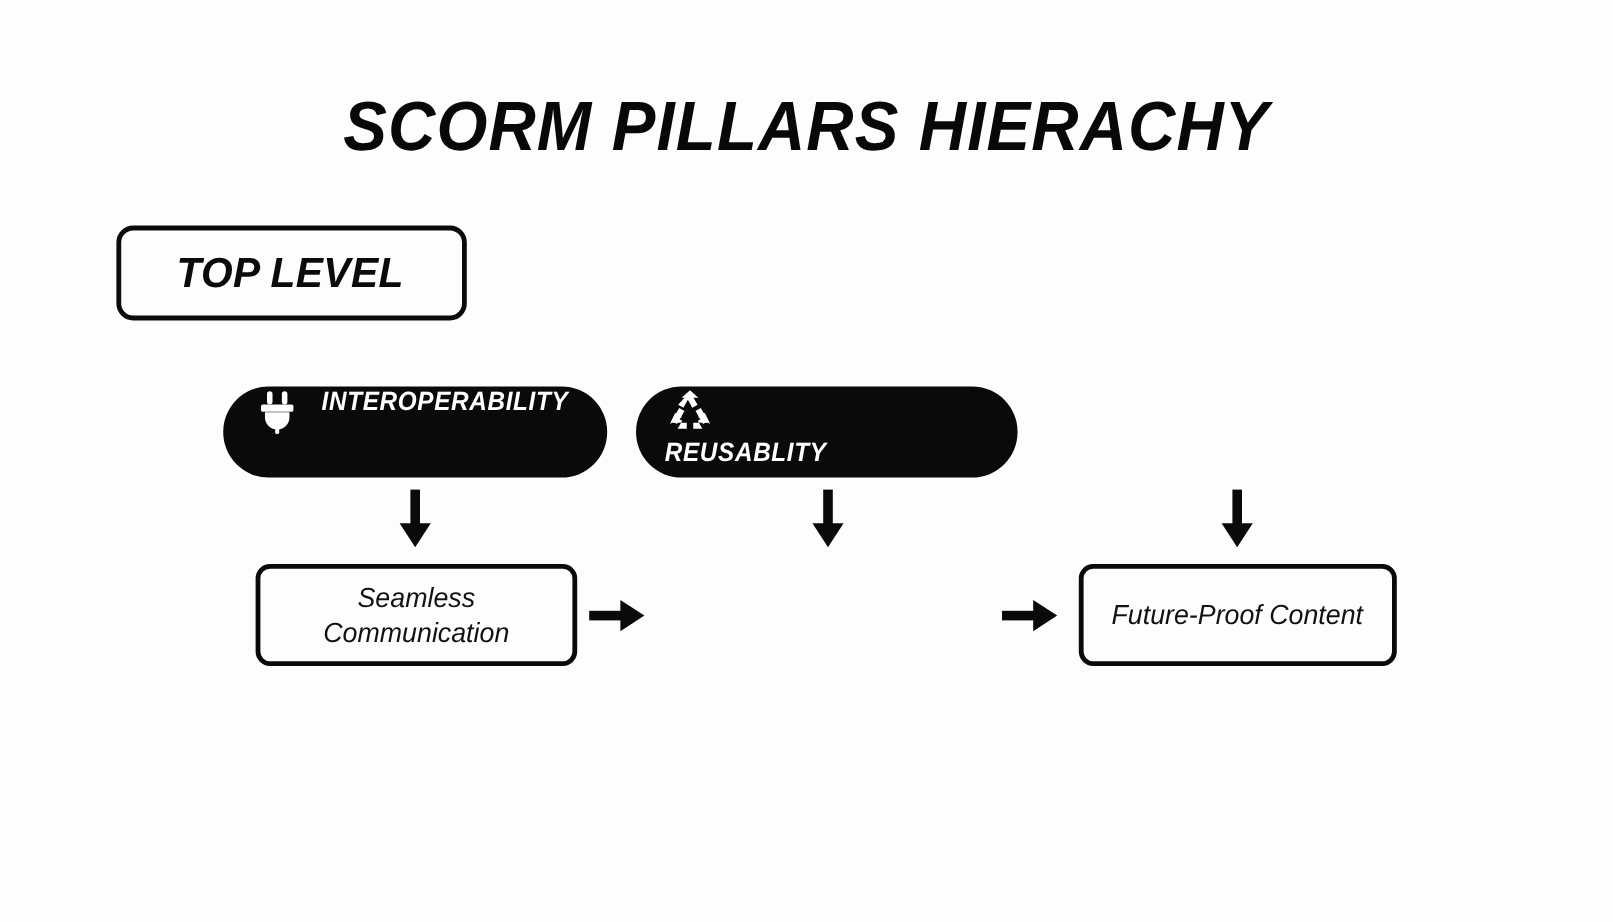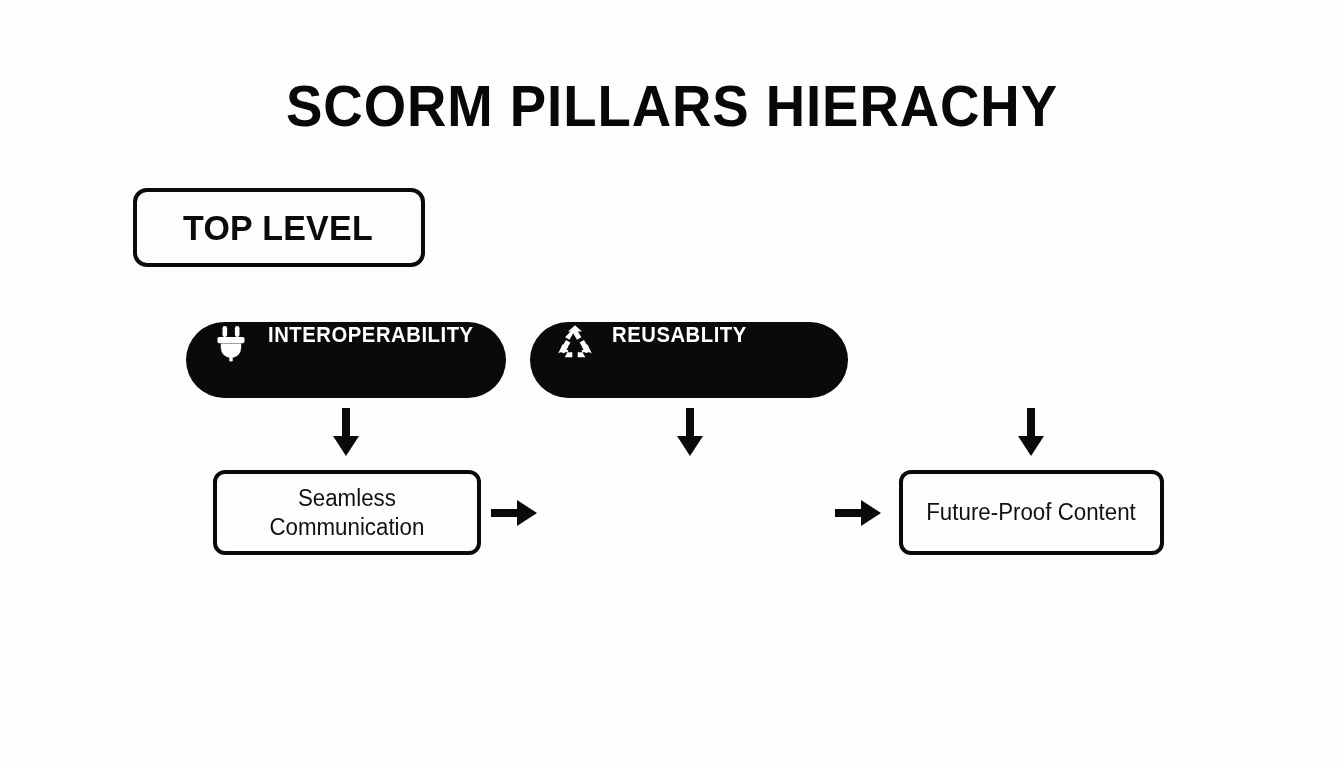--- a/index.html
+++ b/index.html
@@ -8,20 +8,21 @@
     background: #ffffff;
   }
   #canvas {
     position: relative;
     width: 1344px;
     height: 768px;
     background: #fdfdfd;
     overflow: hidden;
     font-family: "Liberation Sans", sans-serif;
     color: #0a0a0a;
+    font-style: italic;
   }
 
   
   #page-title {
     position: absolute;
     left: 0;
     top: 72px;
     width: 1344px;
     text-align: center;
     font-family: "Liberation Sans", sans-serif;
@@ -40,21 +41,20 @@
     top: 188px;
     width: 292px;
     height: 79px;
     box-sizing: border-box;
     border: 4px solid #0b0b0b;
     border-radius: 14px;
     background: #fdfdfd;
     display: flex;
     align-items: center;
     padding-left: 46px;
-    margin-left: 36px;
   }
   #top-level-box .label {
     font-size: 35px;
     font-weight: 700;
     letter-spacing: 0.3px;
     color: #0b0b0b;
     transform: scaleX(0.97);
     transform-origin: left center;
   }
 
@@ -84,21 +84,21 @@
     color: #ffffff;
     font-size: 22px;
     font-weight: 700;
     letter-spacing: 0.6px;
     transform: scaleX(0.92);
     transform-origin: left center;
     white-space: nowrap;
   }
 
   #pill-interoperability { left: 186px; width: 320px; }
-  #pill-reusability      { left: 530px; width: 318px; }
+  #pill-reusability      { left: 530px; width: 318px; flex-direction: column; }
   #pill-durability       { left: 872px; width: 318px; }
 
   
   .arrow-down {
     position: absolute;
     top: 408px;
     width: 30px;
     height: 48px;
   }
   .arrow-down .shaft {

